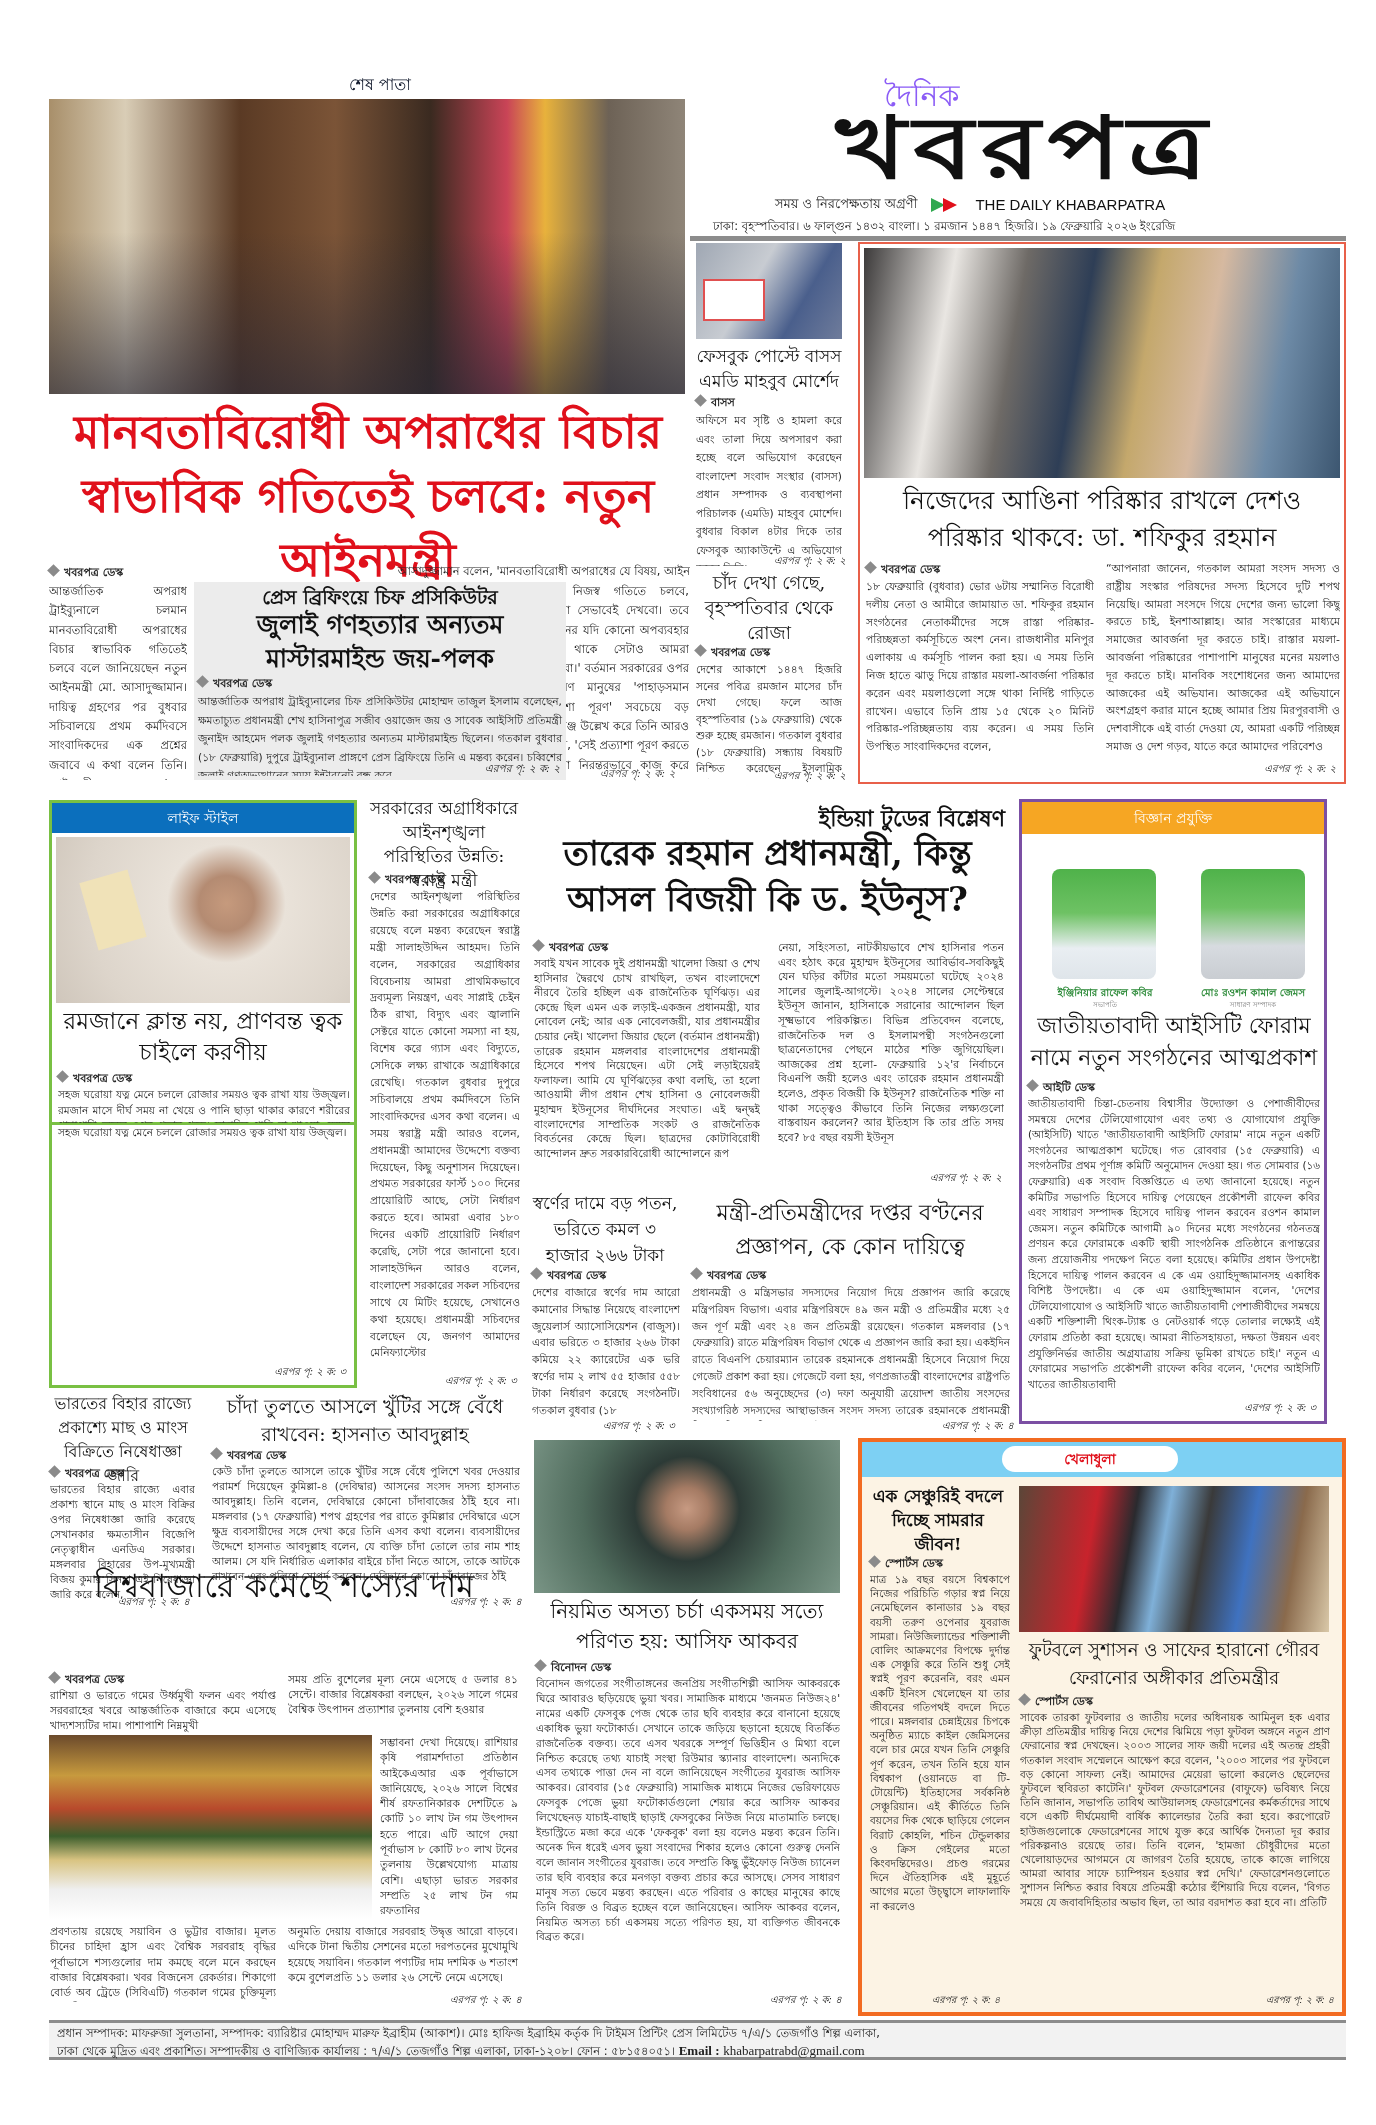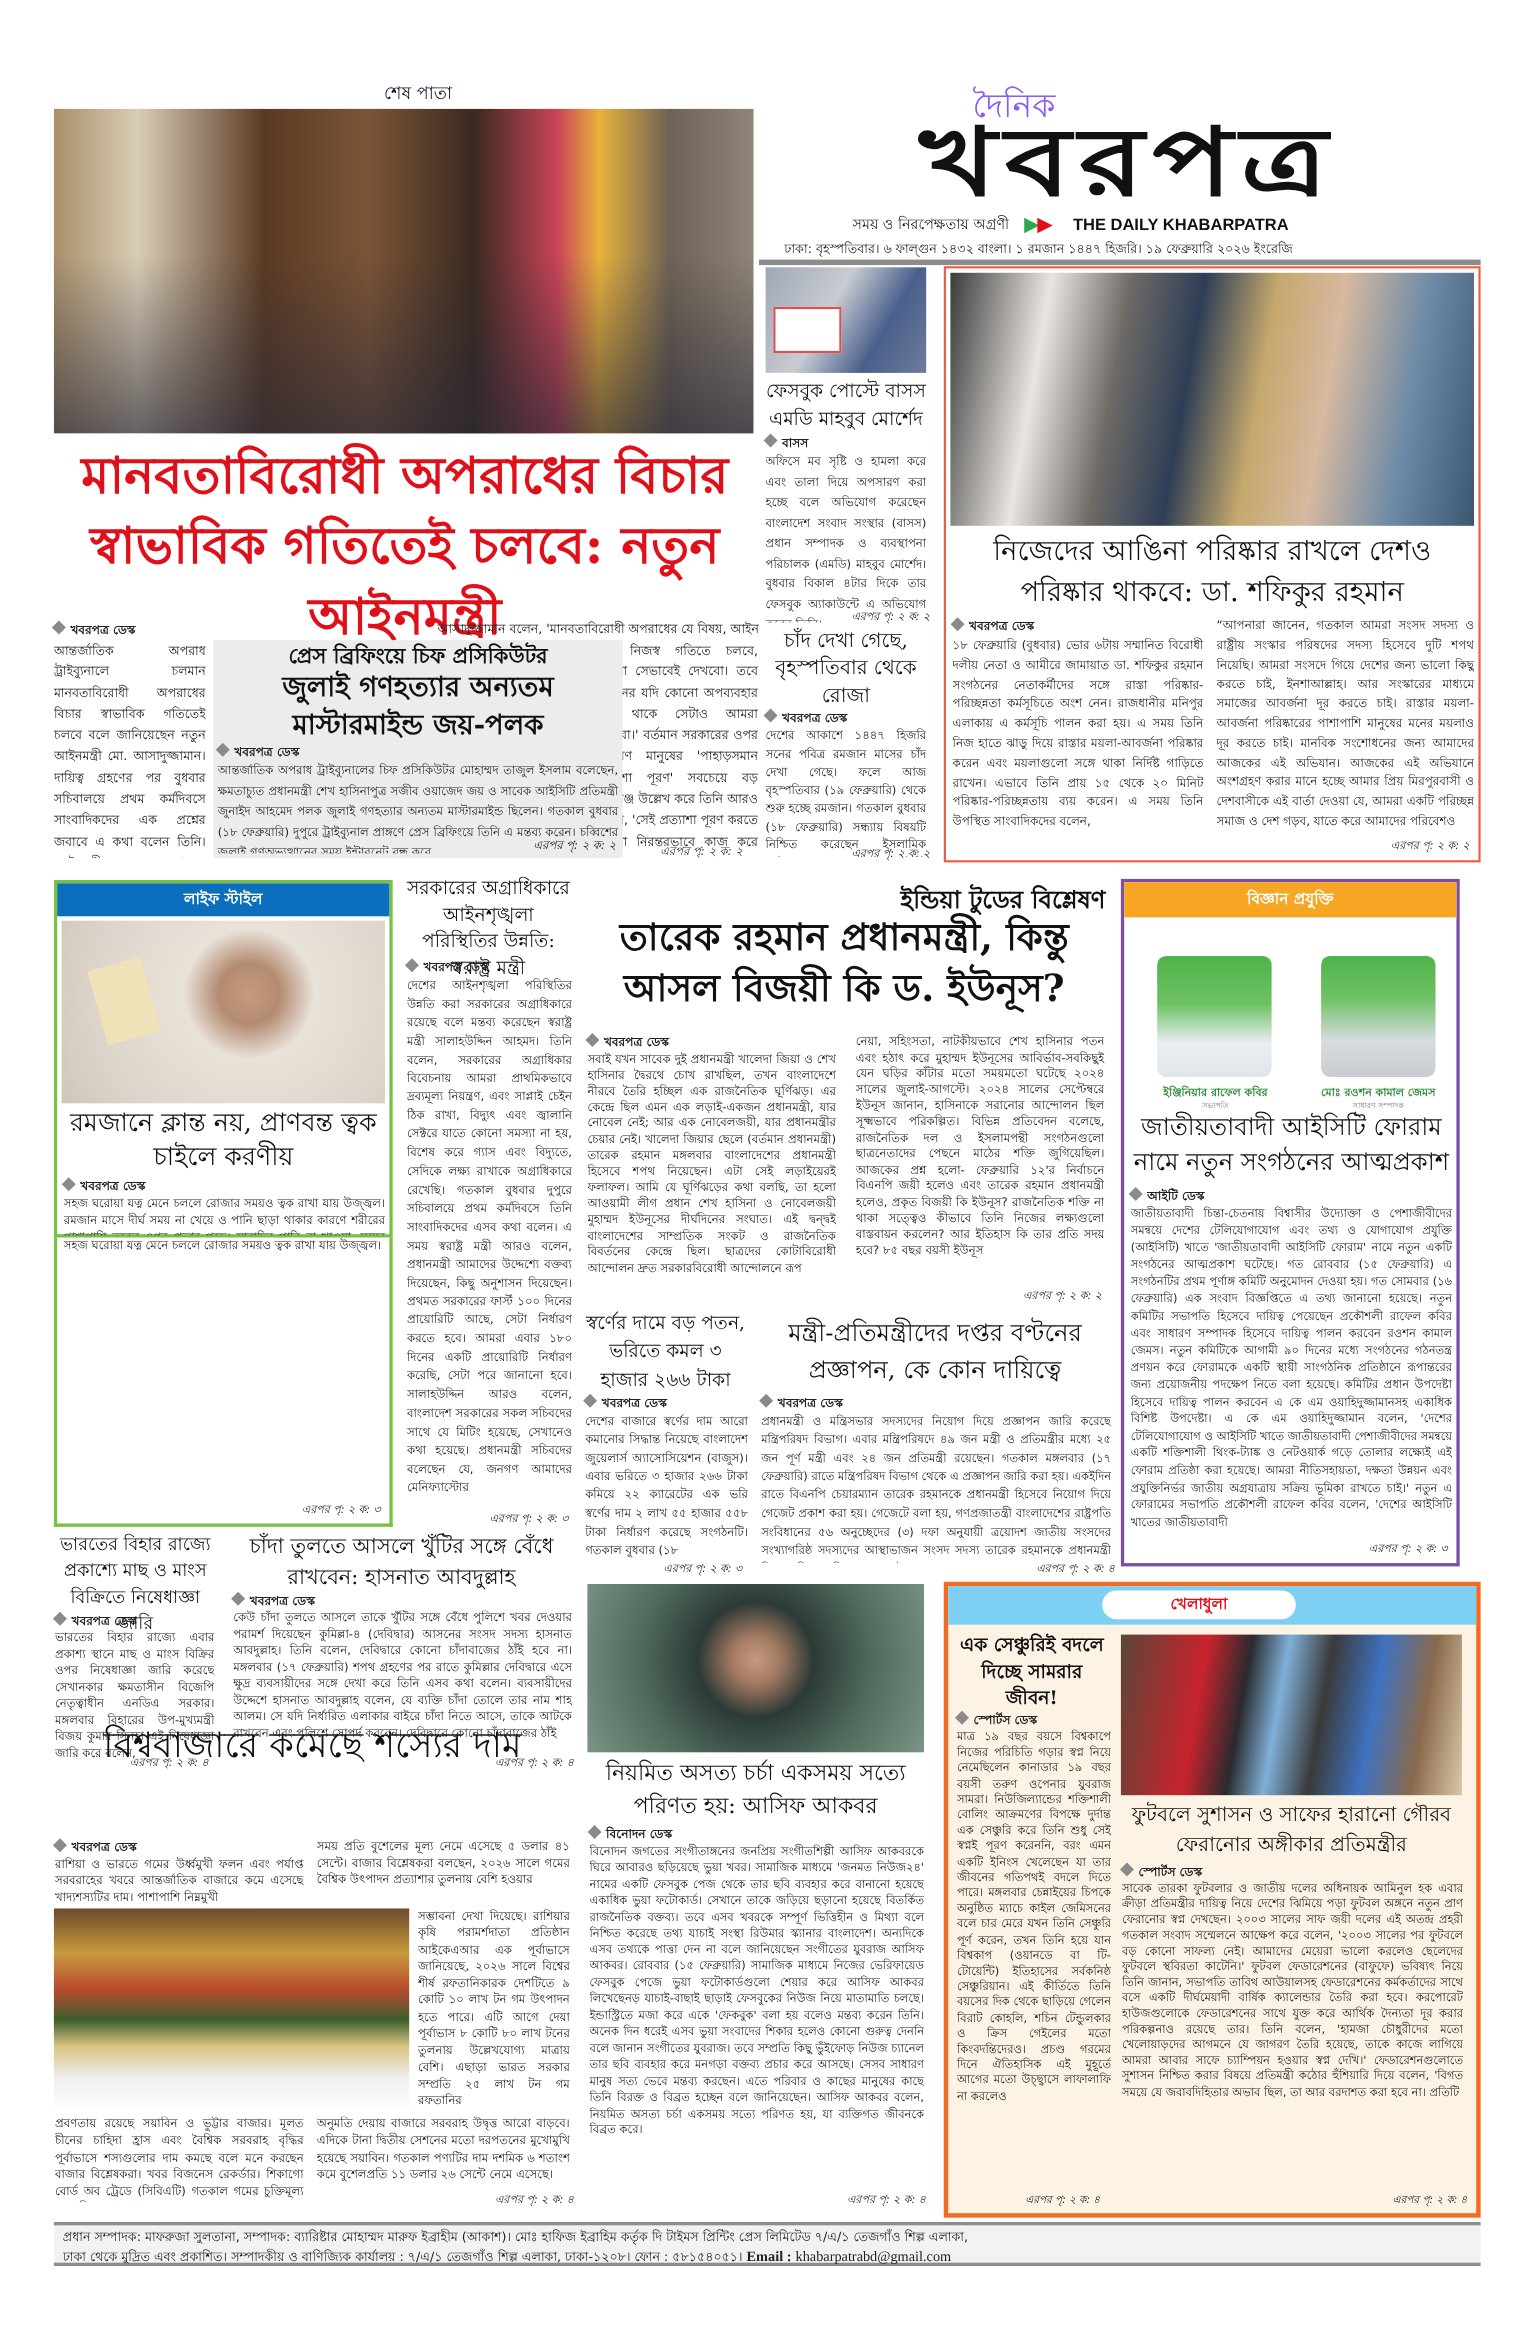--- a/index.html
+++ b/index.html
@@ -4,39 +4,39 @@
 <style>
   * { box-sizing: border-box; margin: 0; padding: 0; }
   html, body { width: 1376px; height: 2125px; background: #ffffff; overflow: hidden; }
   body { font-family: "DejaVu Sans", sans-serif; color: #1a1a1a; position: relative; }
   .abs { position: absolute; }
   .body-text { font-size: 11.4px; line-height: 19.3px; text-align: justify; color: #222; }
   .byline { font-size: 11px; font-weight: bold; color: #222; line-height: 16px; }
   .byline .dia { display: inline-block; width: 9px; height: 9px; background: #8a8a8a; transform: rotate(45deg); margin-right: 6px; vertical-align: 1px; }
   .head { font-family: "DejaVu Serif", serif; font-weight: bold; text-align: center; color: #111; line-height: 1.18; }
   .photo { overflow: hidden; position: absolute; }
-  .section-banner { text-align: center; font-weight: bold; }
+  .section-banner { text-align: center; font-weight: normal; }
 </style>
 </head>
 <body>
 
 <div class="abs" style="left:300px; top:72px; width:160px; text-align:center; font-size:16px; color:#0f172a;">শেষ পাতা</div>
 
 <div class="abs" style="left:705px; top:70px; width:640px; height:165px;">
   <div style="position:absolute; left:148px; top:2px; font-size:30px; font-family:'DejaVu Serif',serif; color:#8b5cf6;margin-left:31px;">দৈনিক</div>
   <div style="position:absolute; left:10px; top:30px; width:620px; font-size:86px; line-height:96px; font-weight:bold; letter-spacing:6px; font-family:'DejaVu Sans',sans-serif; color:#111; text-align:center; transform:scaleX(1.25); transform-origin:center;">খবরপত্র</div>
   <div style="position:absolute; left:70px; top:124px; width:570px; display:flex; align-items:center; gap:14px;">
     <span style="font-size:13px; color:#222;">সময় ও নিরপেক্ষতায় অগ্রণী</span>
     <span style="display:inline-flex;">
       <svg width="30" height="14" viewBox="0 0 30 14">
           <polygon points="0,0 14,7 0,14" fill="#2fa84f"></polygon>
           <polygon points="12,0 26,7 12,14" fill="#e0101b"></polygon>
         </svg>
     </span>
-    <span style="font-size:15px; font-weight:bold; font-family:'Liberation Sans',sans-serif; color:#111;">THE DAILY KHABARPATRA</span>
+    <span style="font-size:15px; font-weight:normal; font-family:'Liberation Sans',sans-serif; color:#111;">THE DAILY KHABARPATRA</span>
   </div>
   <div style="position:absolute; left:8px; top:148px; font-size:11.5px; color:#222; white-space:nowrap;">ঢাকা: বৃহস্পতিবার। ৬ ফাল্গুন ১৪৩২ বাংলা। ১ রমজান ১৪৪৭ হিজরি। ১৯ ফেব্রুয়ারি ২০২৬ ইংরেজি</div>
 </div>
 <div class="abs" style="left:690px; top:236px; width:656px; height:5px; background:#8c8c8c;"></div>
 
 <div class="photo" style="left:49px; top:99px; width:636px; height:295px;
      background: linear-gradient(90deg,#a88f6a 0%,#d9cdb6 12%,#5a3a24 30%,#7b5437 45%,#3a2a20 60%,#c94457 72%,#e8b23c 78%,#6d6256 88%,#8f8578 100%);">
   <div style="position:absolute; left:0; bottom:0; width:100%; height:55%; background:linear-gradient(180deg, rgba(40,40,50,0) 0%, rgba(40,40,55,0.65) 100%);"></div>
 </div>
 <div class="abs head" style="left:48px; top:400px; width:640px; font-size:46px; line-height:64px; color:#e0101b;">মানবতাবিরোধী অপরাধের বিচার স্বাভাবিক গতিতেই চলবে: নতুন আইনমন্ত্রী</div>

